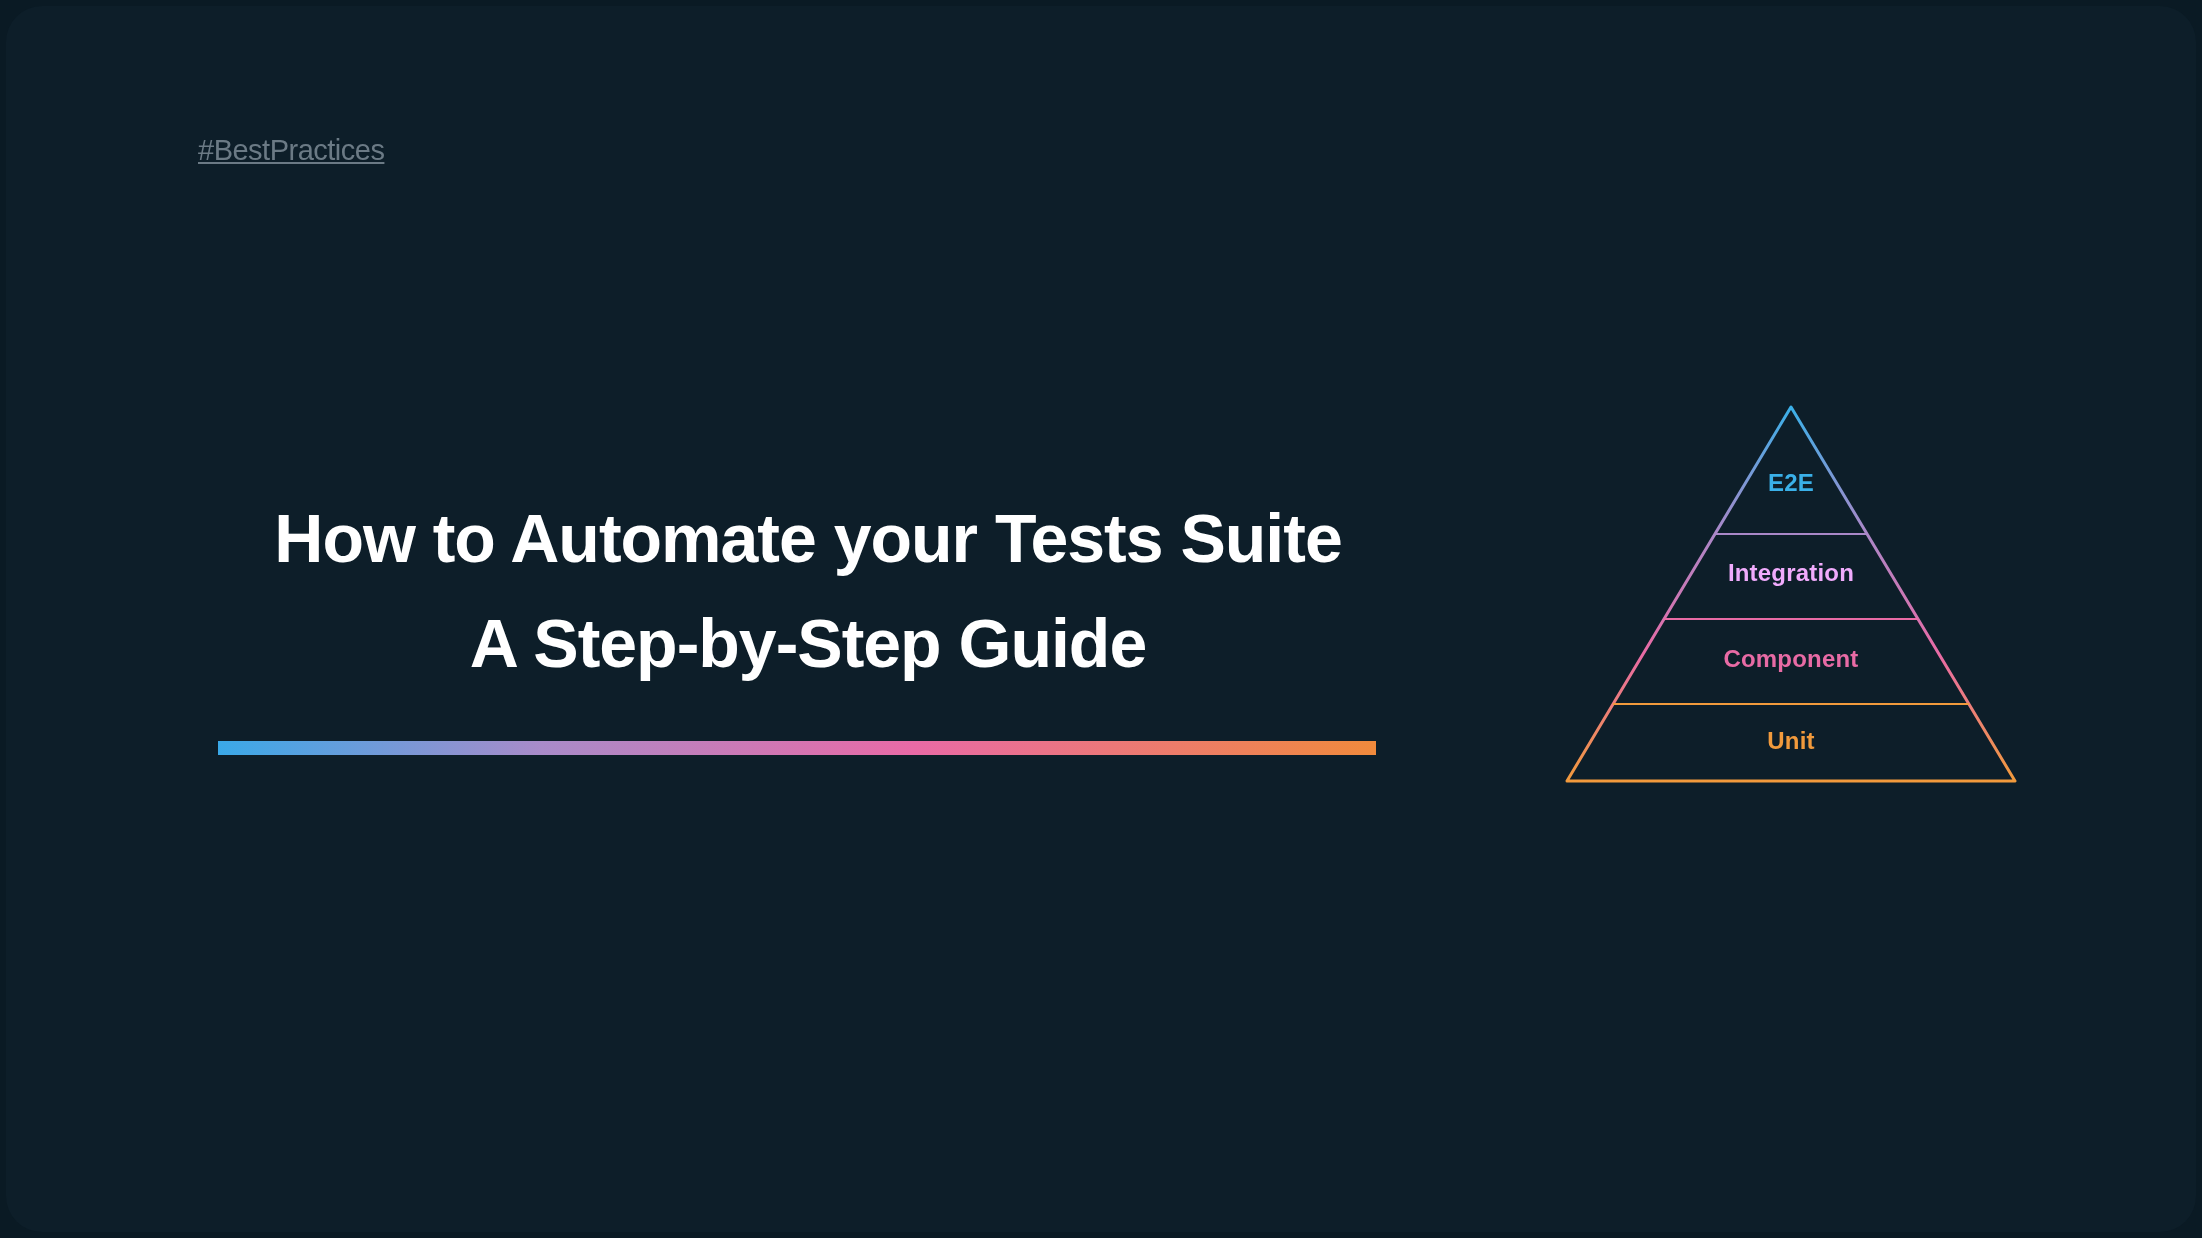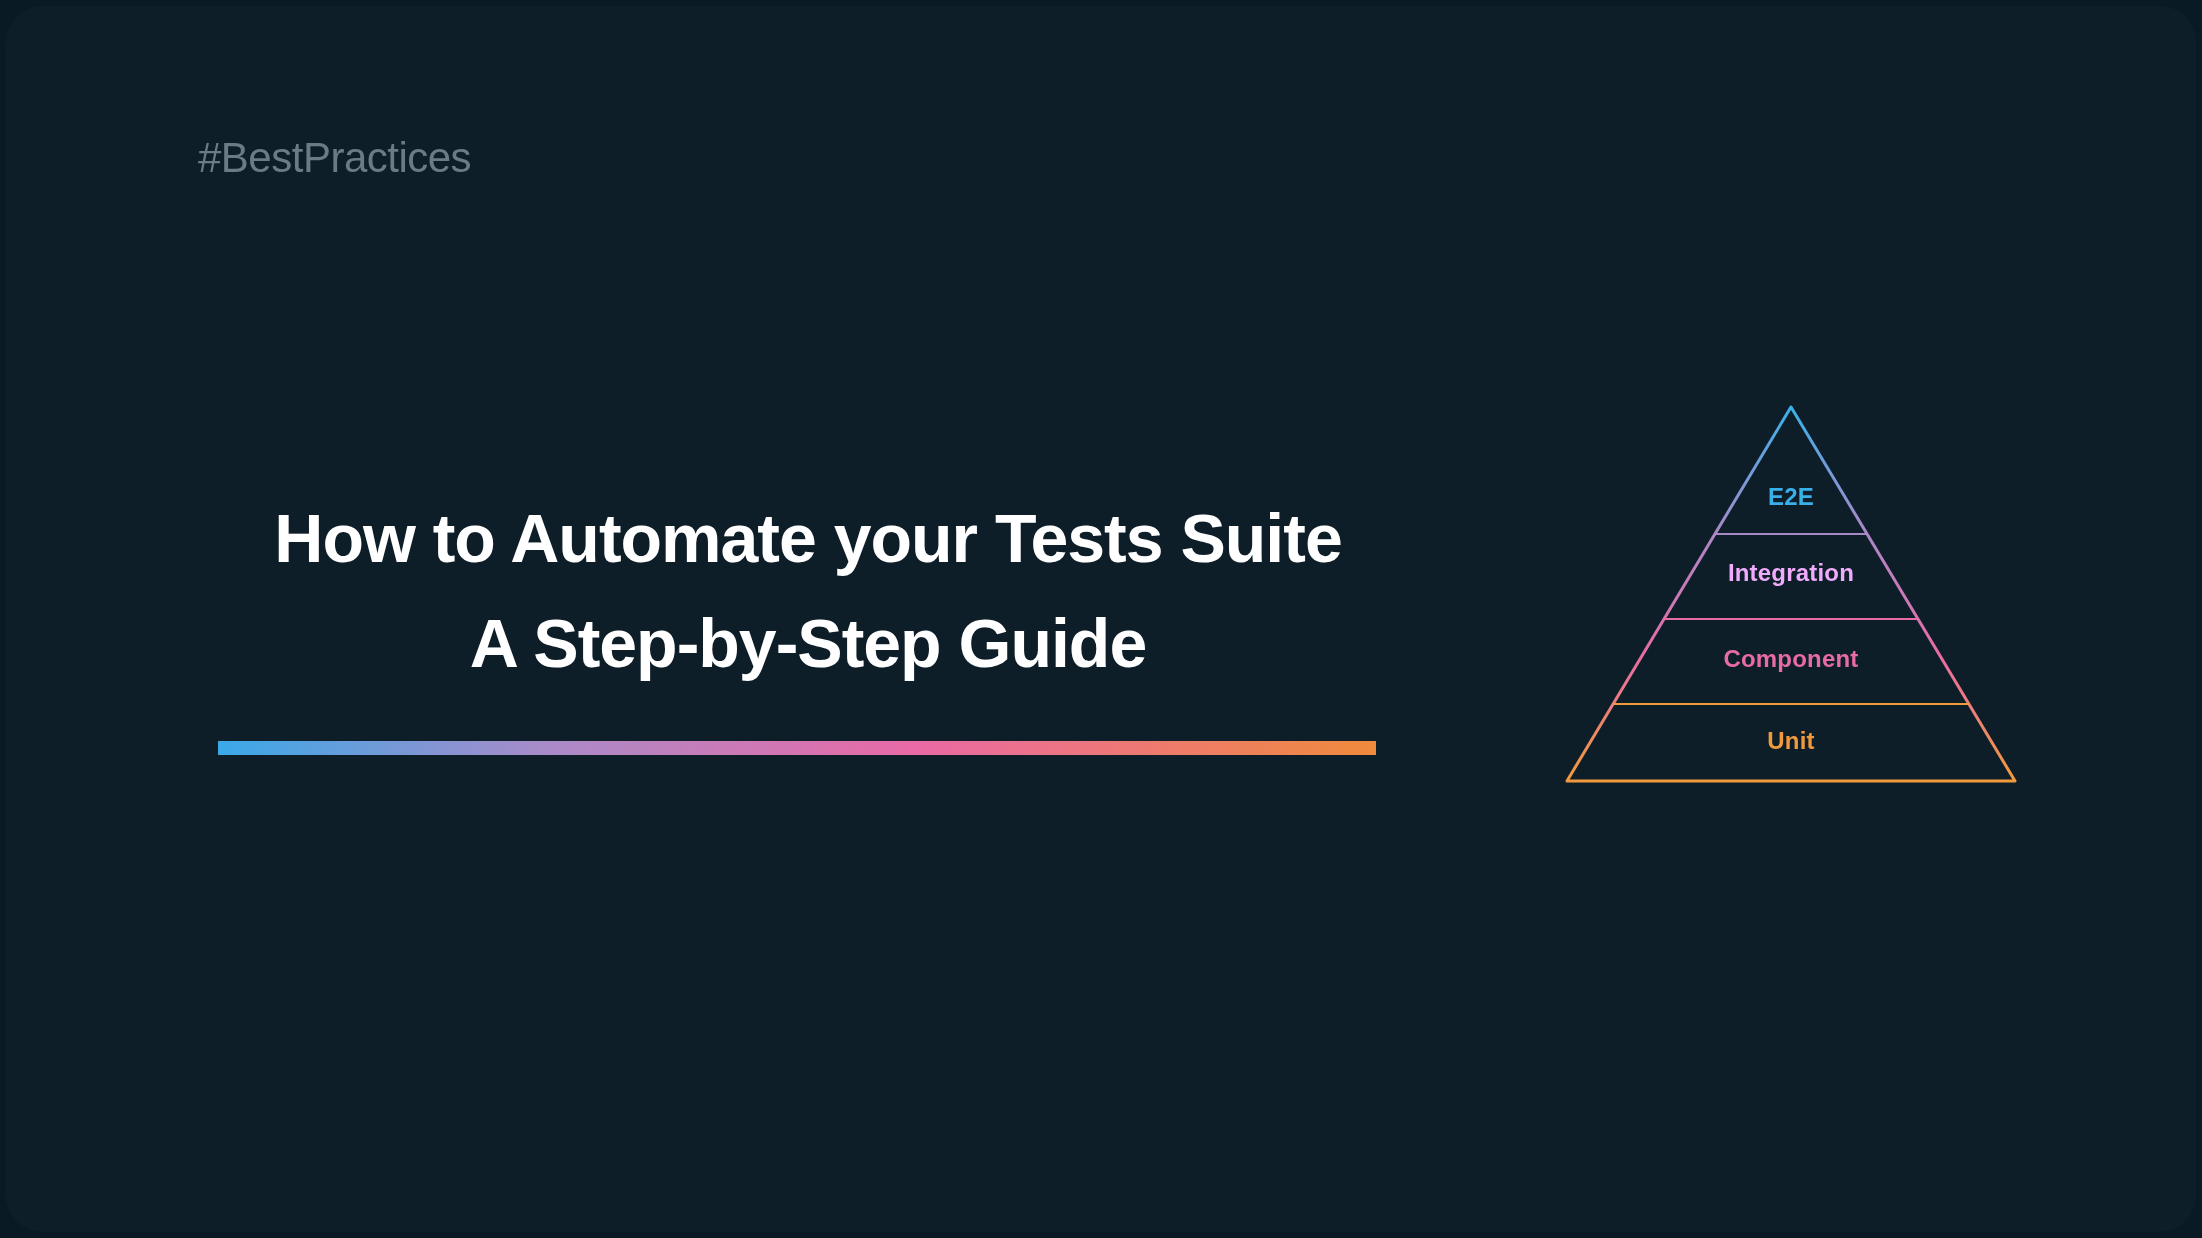--- a/index.html
+++ b/index.html
@@ -18,24 +18,25 @@
     position: absolute;
     inset: 0;
     background: #0d1e29;
     border-radius: 36px;
     margin: 6px;
   }
   .tag {
     position: absolute;
     top: 128px;
     left: 192px;
-    font-size: 42px;
+    font-size: 29px;
     font-weight: 500;
     color: #6b7a85;
     letter-spacing: -0.5px;
+    text-decoration: underline;
   }
   .title-block {
     position: absolute;
     top: 480px;
     left: 212px;
     width: 1180px;
     text-align: center;
   }
   .title-line {
     font-size: 68px;
@@ -65,21 +66,21 @@
   }
   .pyr-label {
     position: absolute;
     left: 0;
     right: 0;
     text-align: center;
     font-weight: 700;
     font-size: 24px;
     letter-spacing: 0.2px;
   }
-  .l-e2e    { top: 68px;  color: #3ab0e8; margin-top: 14px; }
+  .l-e2e    { top: 68px;  color: #3ab0e8; }
   .l-int    { top: 158px; color: #f0abfc; }
   .l-comp   { top: 244px; color: #e86ba5; }
   .l-unit   { top: 326px; color: #f19a3c; }
 </style>
 </head>
 <body>
 
 <div class="card">
 
   <div class="tag">#BestPractices</div>

